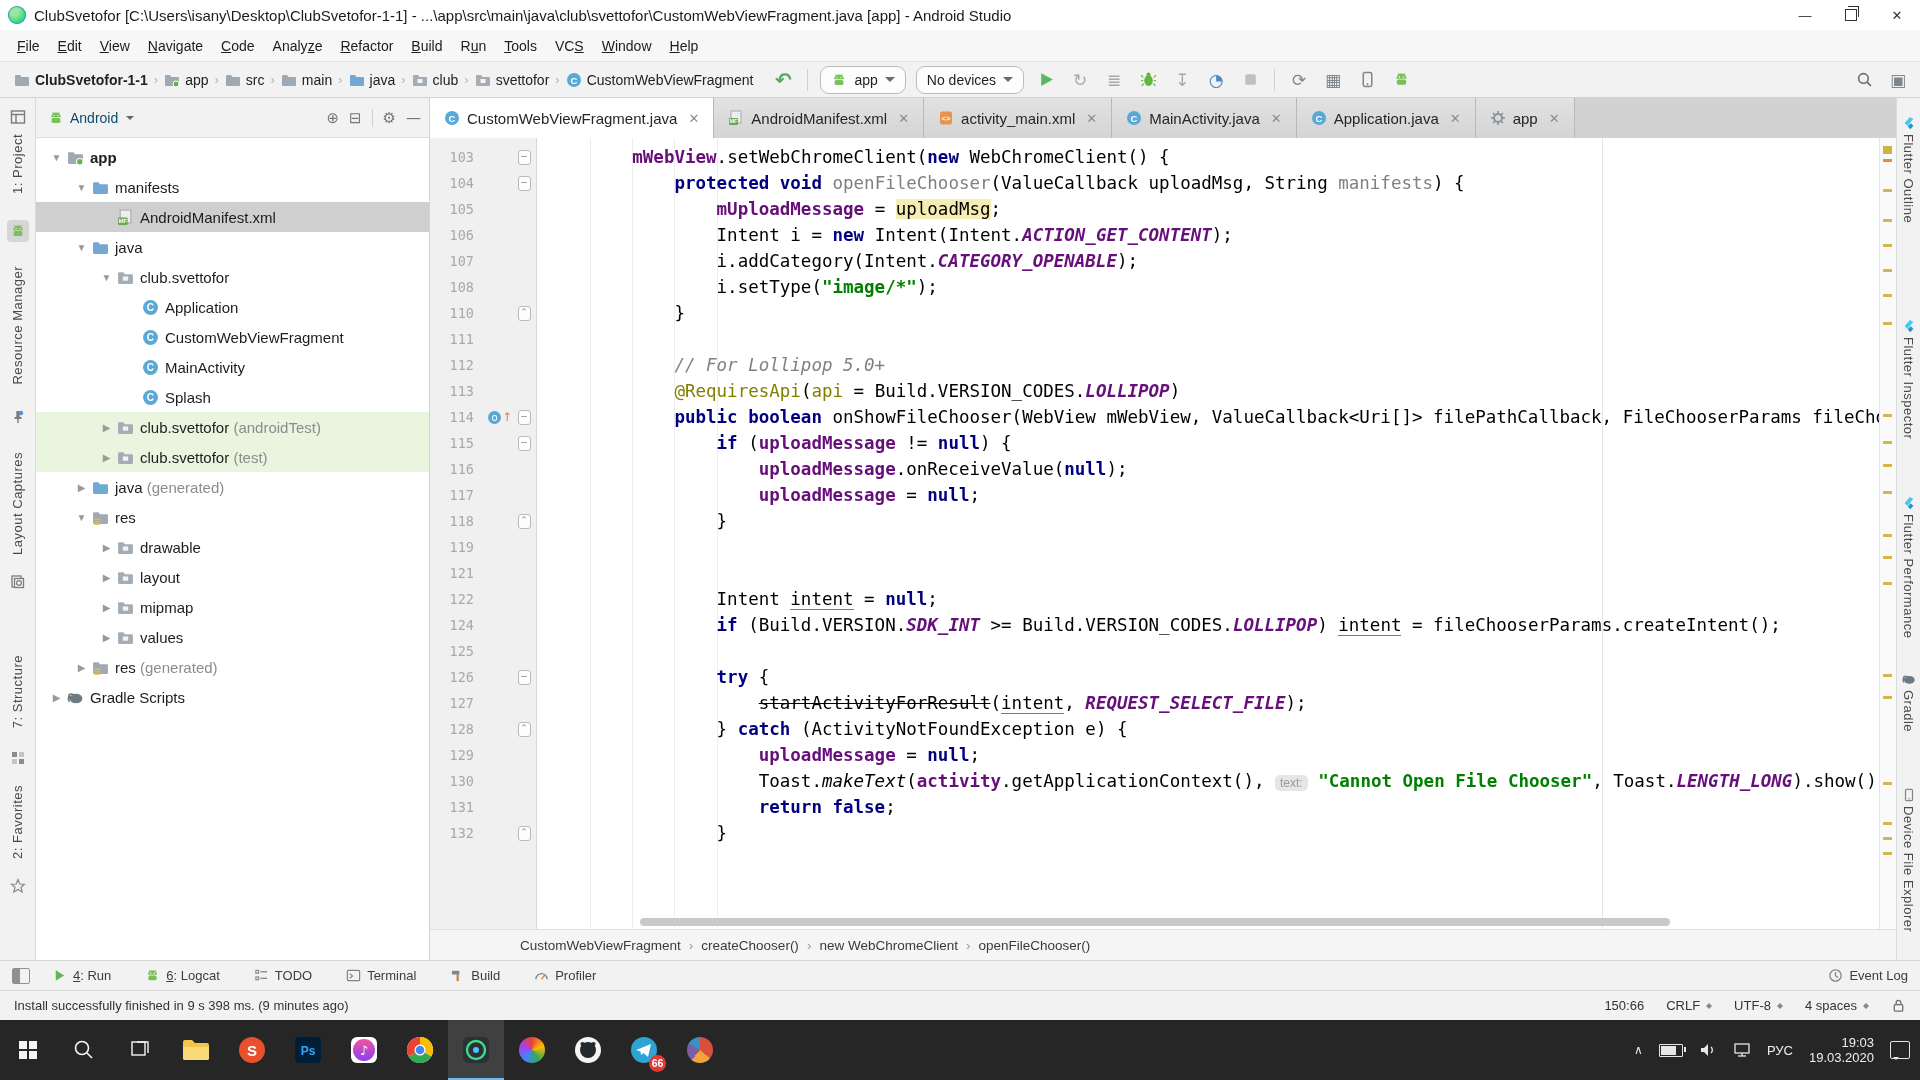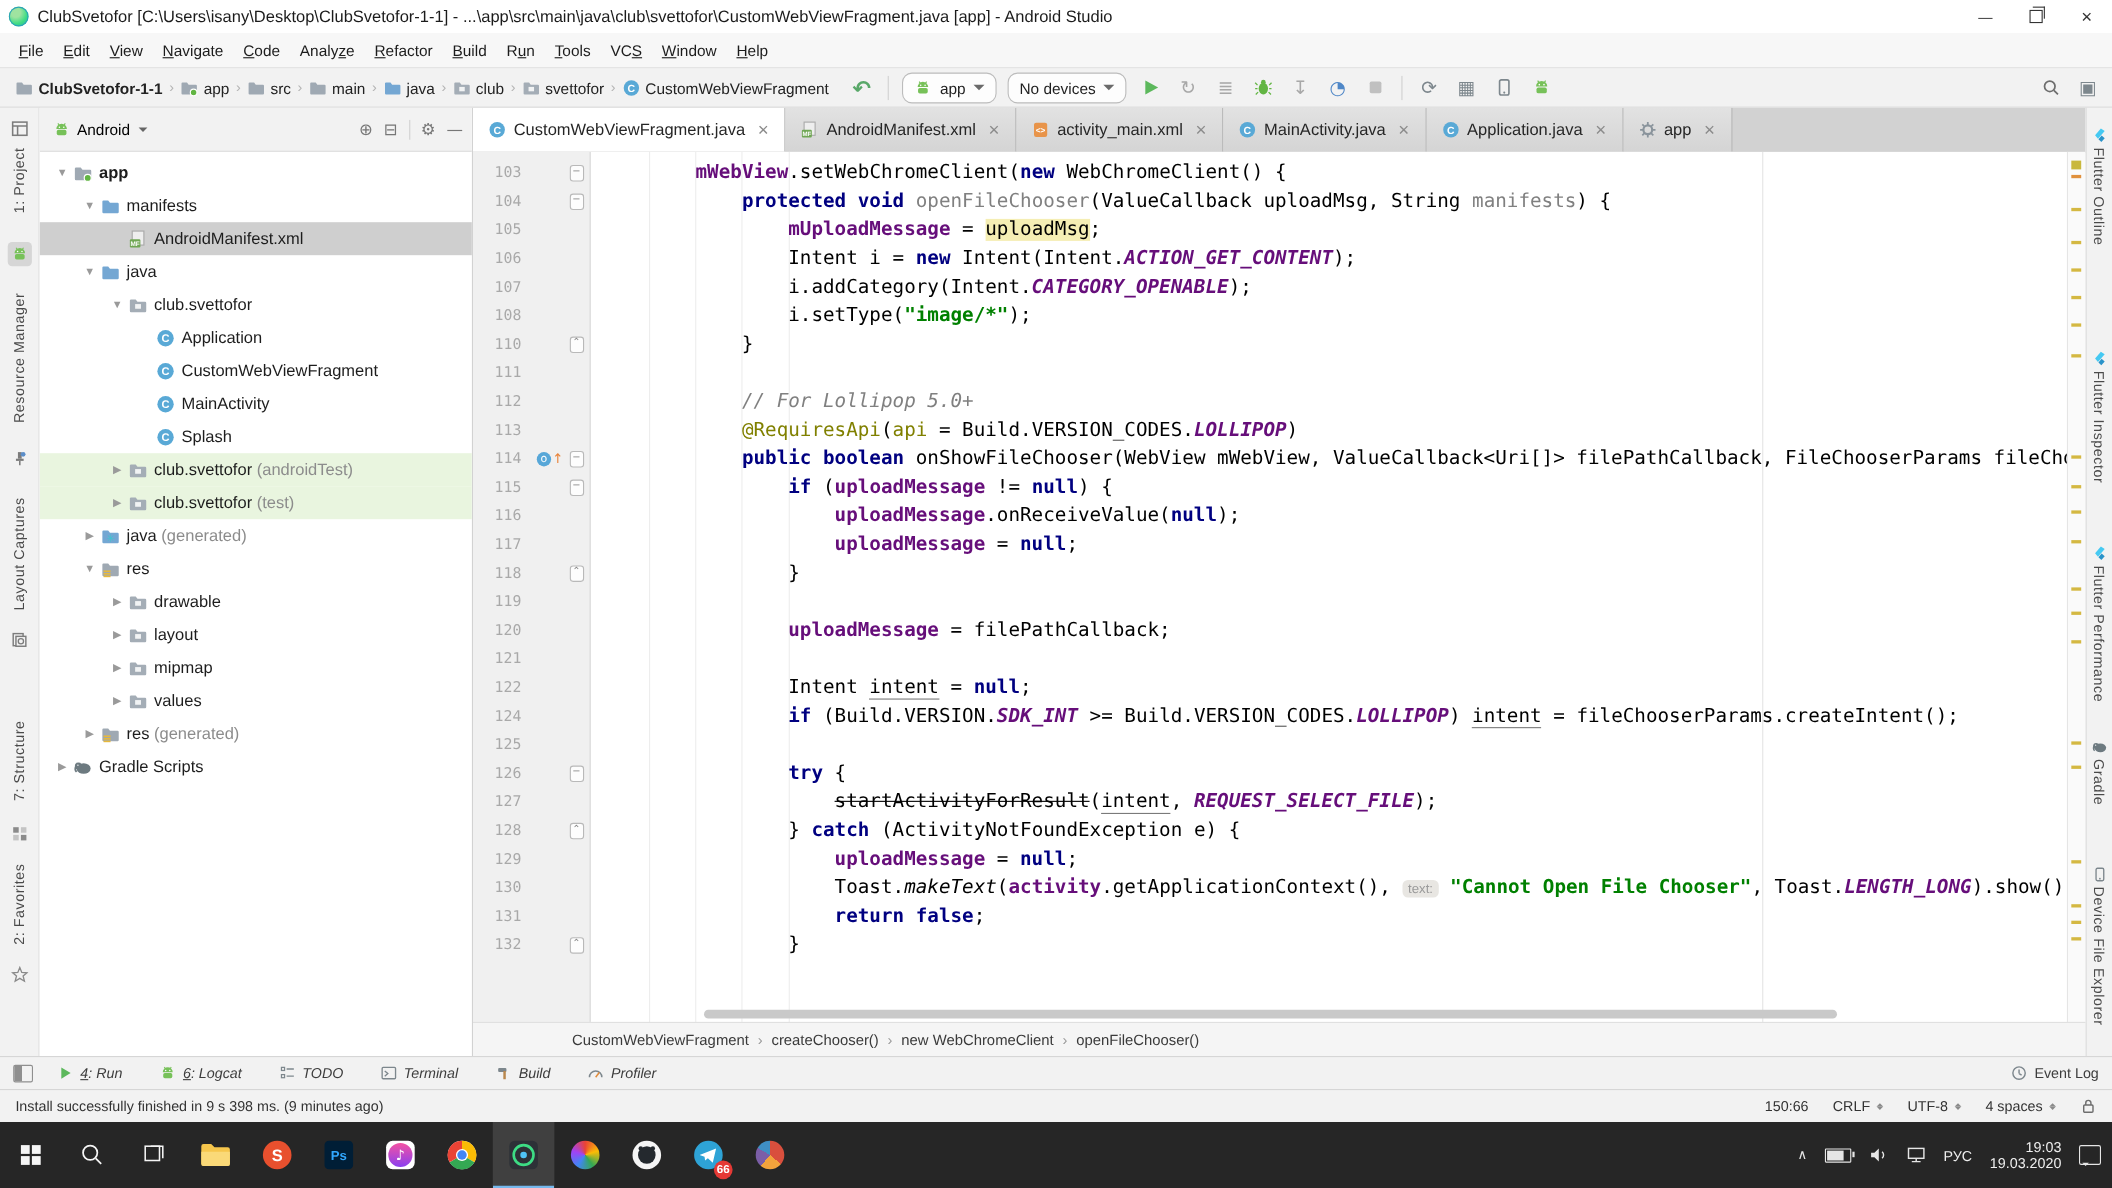--- a/index.html
+++ b/index.html
@@ -41,21 +41,21 @@
   .vtext-r{writing-mode:vertical-rl;font-size:13px;color:#4a4a4a;letter-spacing:.5px;}
   .stripe-ic{width:22px;height:22px;display:flex;align-items:center;justify-content:center;color:#7c7c7c;font-size:15px;}
   .stripe-ic.boxed{background:#d6d6d6;border-radius:4px;}
 
   
   #right-stripe{position:absolute;right:0;top:0;width:24px;height:100%;background:#f2f2f2;border-left:1px solid #dcdcdc;display:flex;flex-direction:column;align-items:center;box-sizing:border-box;}
 
   
   #project-panel{position:absolute;left:36px;top:0;width:394px;height:100%;background:#fff;border-right:1px solid #d2d2d2;box-sizing:border-box;overflow:hidden;}
   #proj-header{height:40px;background:#f2f2f2;border-bottom:1px solid #ddd;display:flex;align-items:center;padding:0 8px 0 12px;box-sizing:border-box;gap:6px;}
-  #proj-header .title{font-size:14px;color:#000000;}
+  #proj-header .title{font-size:14px;color:#0c4a6e;}
   #proj-header .carr{width:0;height:0;border:4px solid transparent;border-top-color:#666;margin:4px 0 0 2px;}
   .ph-icons{margin-left:auto;display:flex;align-items:center;gap:10px;color:#777;font-size:15px;font-family:"DejaVu Sans",sans-serif;}
   .ph-sep{width:1px;height:18px;background:#d0d0d0;}
   #tree{padding-top:4px;}
   .trow{height:30px;display:flex;align-items:center;font-size:15px;color:#1d1d1d;white-space:nowrap;}
   .trow.sel{background:#cfcfcf;}
   .trow.green{background:#e9f5df;}
   .trow .arr{width:17px;text-align:center;color:#9a9a9a;font-size:10px;flex:0 0 17px;}
   .trow .tic{width:20px;flex:0 0 20px;display:flex;justify-content:center;}
   .trow .lbl{margin-left:5px;}
@@ -760,21 +760,20 @@
             <div class="cl"><span class="g-num">110</span><span class="g-mark"></span><span class="g-fold"><span class="fold-b">⌃</span></span><span class="c-text">            }</span></div>
             <div class="cl"><span class="g-num">111</span><span class="g-mark"></span><span class="g-fold"></span><span class="c-text"></span></div>
             <div class="cl"><span class="g-num">112</span><span class="g-mark"></span><span class="g-fold"></span><span class="c-text">            <span class="cmt">// For Lollipop 5.0+</span></span></div>
             <div class="cl"><span class="g-num">113</span><span class="g-mark"></span><span class="g-fold"></span><span class="c-text">            <span class="ann">@RequiresApi</span>(<span class="ann">api</span> = Build.VERSION_CODES.<span class="const">LOLLIPOP</span>)</span></div>
             <div class="cl"><span class="g-num">114</span><span class="g-mark"><span class="ovr">o</span><span class="upArr">↑</span></span><span class="g-fold"><span class="fold-b">−</span></span><span class="c-text">            <span class="kw">public boolean </span>onShowFileChooser(WebView mWebView, ValueCallback&lt;Uri[]&gt; filePathCallback, FileChooserParams fileChooserParams) {</span></div>
             <div class="cl"><span class="g-num">115</span><span class="g-mark"></span><span class="g-fold"><span class="fold-b">−</span></span><span class="c-text">                <span class="kw">if </span>(<span class="fld">uploadMessage</span> != <span class="kw">null</span>) {</span></div>
             <div class="cl"><span class="g-num">116</span><span class="g-mark"></span><span class="g-fold"></span><span class="c-text">                    <span class="fld">uploadMessage</span>.onReceiveValue(<span class="kw">null</span>);</span></div>
             <div class="cl"><span class="g-num">117</span><span class="g-mark"></span><span class="g-fold"></span><span class="c-text">                    <span class="fld">uploadMessage</span> = <span class="kw">null</span>;</span></div>
             <div class="cl"><span class="g-num">118</span><span class="g-mark"></span><span class="g-fold"><span class="fold-b">⌃</span></span><span class="c-text">                }</span></div>
             <div class="cl"><span class="g-num">119</span><span class="g-mark"></span><span class="g-fold"></span><span class="c-text"></span></div>
-            <div class="cl"><span class="g-num">120</span><span class="g-mark"></span><span class="g-fold"></span><span class="c-text">                <span class="fld">uploadMessage</span> = filePathCallback;</span></div>
             <div class="cl"><span class="g-num">121</span><span class="g-mark"></span><span class="g-fold"></span><span class="c-text"></span></div>
             <div class="cl"><span class="g-num">122</span><span class="g-mark"></span><span class="g-fold"></span><span class="c-text">                Intent <span class="und">intent</span> = <span class="kw">null</span>;</span></div>
             <div class="cl"><span class="g-num">124</span><span class="g-mark"></span><span class="g-fold"></span><span class="c-text">                <span class="kw">if </span>(Build.VERSION.<span class="const">SDK_INT</span> &gt;= Build.VERSION_CODES.<span class="const">LOLLIPOP</span>) <span class="und">intent</span> = fileChooserParams.createIntent();</span></div>
             <div class="cl"><span class="g-num">125</span><span class="g-mark"></span><span class="g-fold"></span><span class="c-text"></span></div>
             <div class="cl"><span class="g-num">126</span><span class="g-mark"></span><span class="g-fold"><span class="fold-b">−</span></span><span class="c-text">                <span class="kw">try </span>{</span></div>
             <div class="cl"><span class="g-num">127</span><span class="g-mark"></span><span class="g-fold"></span><span class="c-text">                    <span class="strike">startActivityForResult</span>(<span class="und">intent</span>, <span class="const">REQUEST_SELECT_FILE</span>);</span></div>
             <div class="cl"><span class="g-num">128</span><span class="g-mark"></span><span class="g-fold"><span class="fold-b">⌃</span></span><span class="c-text">                } <span class="kw">catch </span>(ActivityNotFoundException e) {</span></div>
             <div class="cl"><span class="g-num">129</span><span class="g-mark"></span><span class="g-fold"></span><span class="c-text">                    <span class="fld">uploadMessage</span> = <span class="kw">null</span>;</span></div>
             <div class="cl"><span class="g-num">130</span><span class="g-mark"></span><span class="g-fold"></span><span class="c-text">                    Toast.<span class="ital">makeText</span>(<span class="fld">activity</span>.getApplicationContext(), <span class="hint">text:</span> <span class="str">"Cannot Open File Chooser"</span>, Toast.<span class="const">LENGTH_LONG</span>).show();</span></div>
             <div class="cl"><span class="g-num">131</span><span class="g-mark"></span><span class="g-fold"></span><span class="c-text">                    <span class="kw">return false</span>;</span></div>
@@ -872,21 +871,21 @@
               </svg>
             </span>
           </span>
           <span class="vtext-r">Device File Explorer</span>
         </span>
       </div>
   </div>
 
   <div id="bottombar">
     <span class="switcher"></span>
-    <div id="bb-left" style="display:flex;align-items:center;font-style:italic;">
+    <div id="bb-left" style="display:flex;align-items:center;">
         <span class="bb-item">
           <span class="ic">
             <svg width="15" height="15" viewBox="0 0 16 16">
               <path d="M4 2.5 L13 8 L4 13.5 Z" fill="#5cb85c"></path>
             </svg>
           </span>
           <span><u>4</u>: Run</span>
         </span>
         <span class="bb-item">
           <span class="ic">

